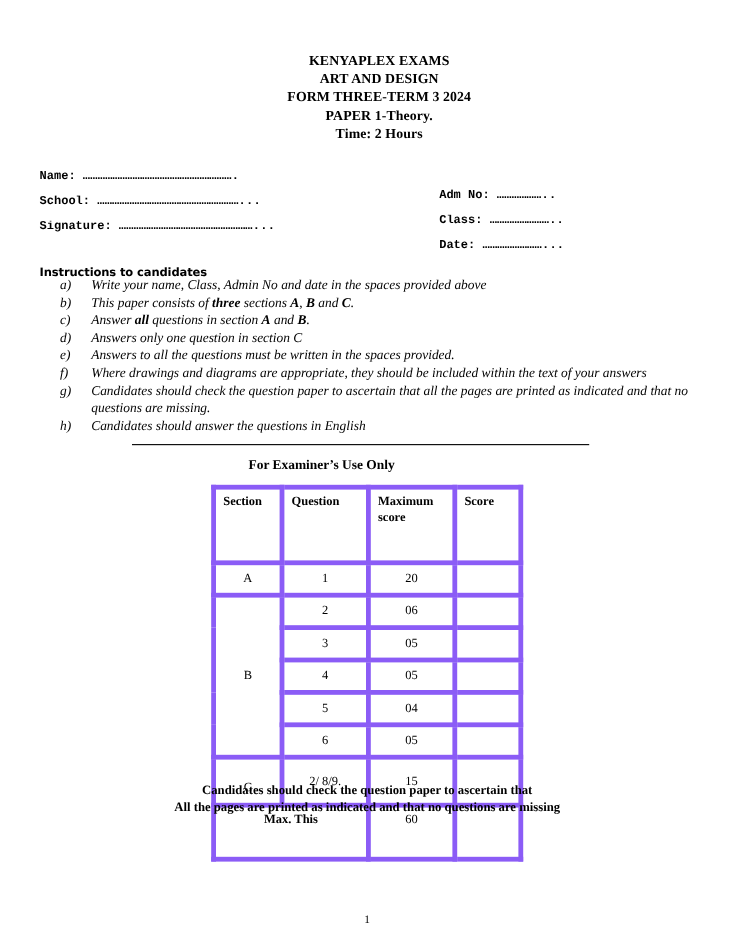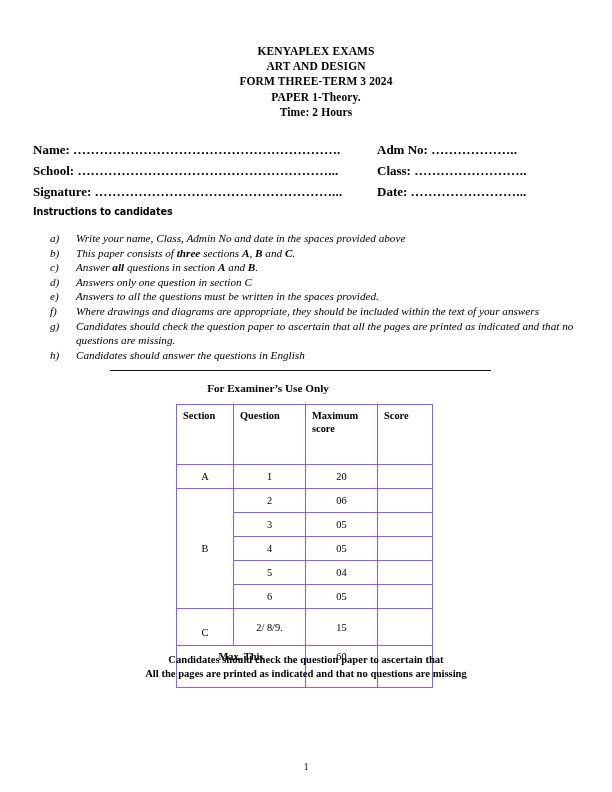--- a/index.html
+++ b/index.html
@@ -42,50 +42,50 @@
   
   .fields {
     position: absolute;
     left: 33px;
     top: 142px;
     width: 546px;
   }
   .field-row {
     position: relative;
     height: 21px;
-    font-size: 13px;
-    font-weight: bold;
+    font-size: 10px;
+    font-weight: bold;
+    font-family: Liberation Mono, monospace;
   }
   .field-left {
     position: absolute;
     left: 0;
     top: 0;
     width: 330px;
     white-space: nowrap;
     overflow: hidden;
   }
   .field-right {
     position: absolute;
     left: 333px;
-    top: 0;
+    top: 16px;
     width: 215px;
     white-space: nowrap;
     overflow: hidden;
-    margin-left: 11px;
   }
   .dots {
     font-weight: bold;
     letter-spacing: 0.2px;
   }
 
   
   .instr-heading {
     position: absolute;
     left: 33px;
-    top: 206px;
+    top: 222px;
     font-family: "DejaVu Sans", sans-serif;
     font-size: 9.6px;
     font-weight: bold;
     letter-spacing: -0.1px;
   }
   .instr-list {
     position: absolute;
     left: 48px;
     top: 231px;
     width: 545px;
@@ -132,21 +132,21 @@
   .exam-table {
     position: absolute;
     left: 176px;
     top: 404px;
     width: 256px;
     border-collapse: collapse;
     table-layout: fixed;
     font-size: 10.4px;
   }
   .exam-table td, .exam-table th {
-    border: 1px solid #8b5cf6;
+    border: 4px solid #8b5cf6;
     padding: 0;
     text-align: center;
     vertical-align: top;
     font-weight: normal;
   }
   .exam-table th {
     font-weight: bold;
     text-align: left;
     padding: 5px 0 0 6px;
     height: 54px;

